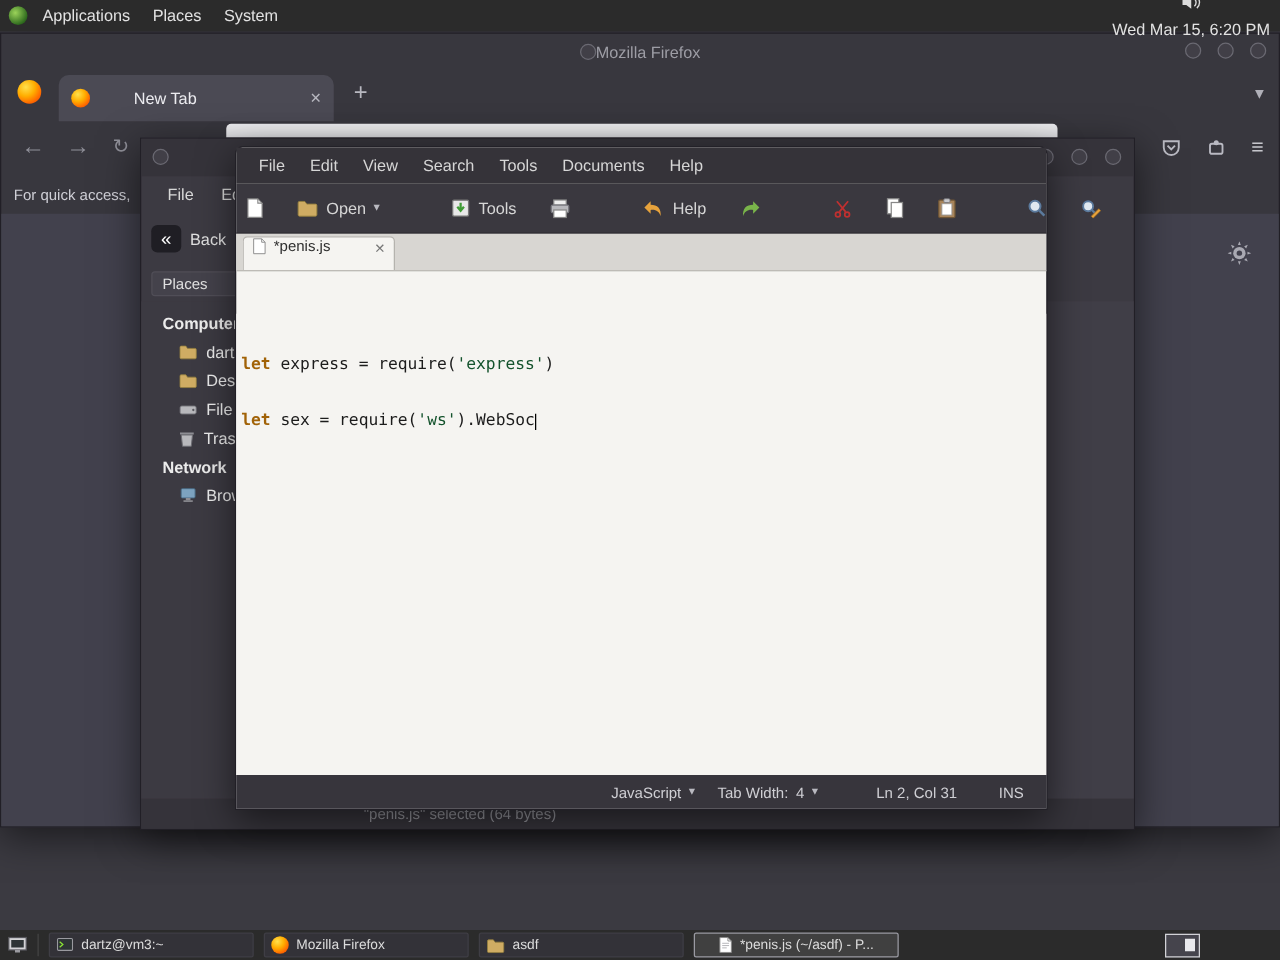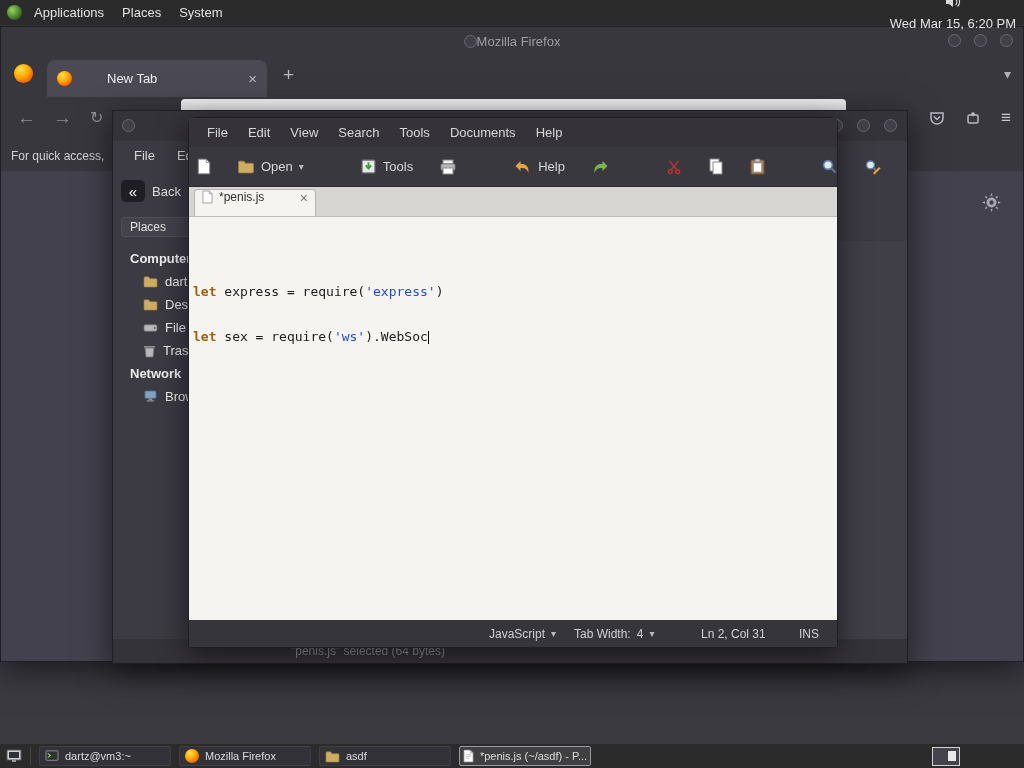--- a/index.html
+++ b/index.html
@@ -89,35 +89,35 @@
   #pl-tabstrip{height:30px;background:#d8d6d2;border-bottom:1px solid #bdbbb6;display:flex;
                align-items:flex-end;padding-left:5px;box-sizing:border-box;}
   #pl-tab{width:122px;height:27px;background:#f5f4f1;border:1px solid #b5b3ae;border-bottom:none;
           border-radius:4px 4px 0 0;display:flex;gap:6px;padding:0 7px;
           box-sizing:border-box;font-size:12px;color:#2e2e2e;}
   #pl-tab-close{margin-left:auto;color:#777;font-size:14px;}
   #pl-editor{position:absolute;left:0;top:133px;right:0;bottom:27px;background:#f5f4f1;
              font-family:"DejaVu Sans Mono","Liberation Mono",monospace;font-size:13px;
              line-height:15px;padding:3px 0 0 4px;color:#1c1c1c;white-space:pre;}
   .kw{color:#a16207;font-weight:bold;}
-  .str{color:#1d4ed8;}
+  .str{color:#14532d;}
   #caret{display:inline-block;width:1px;height:13px;background:#000;vertical-align:text-bottom;}
   #pl-statusbar{position:absolute;left:0;right:0;bottom:0;height:27px;background:#37353c;
                 color:#cfcfd4;font-size:12px;}
   #pl-statusbar>div{position:absolute;top:0;height:27px;display:flex;align-items:center;gap:6px;}
   #sb-lang{left:300px;}
   #sb-tabwidth{left:385px;}
   #sb-pos{left:512px;}
   #sb-ins{right:18px;}
 
   
   #taskbar{position:absolute;left:0;right:0;bottom:0;height:24px;background:#2b2b2b;
            display:flex;align-items:center;padding:0 6px;gap:8px;z-index:60;}
   #tb-sep{width:1px;height:18px;background:#444;}
-  .task-btn{width:132px;height:20px;display:flex;align-items:center;gap:6px;padding:0 5px;
+  .task-btn{width:164px;height:20px;display:flex;align-items:center;gap:6px;padding:0 5px;
             box-sizing:border-box;font-size:11px;color:#dcdcdc;background:#333238;
             border:1px solid #3f3e45;border-radius:2px;white-space:nowrap;overflow:hidden;}
   .task-btn.active{background:#404040;border-color:#9a9aa2;justify-content:center;}
   .task-btn .fox{width:14px;height:14px;flex:none;}
   #workspace-switcher{margin-left:auto;margin-right:58px;width:26px;height:17px;
                       border:1px solid #d2d2d6;background:#45444c;position:relative;}
   #workspace-switcher .ws-thumb{position:absolute;right:3px;top:3px;width:8px;height:10px;background:#e9e9ec;}
 </style>
 </head>
 <body>

